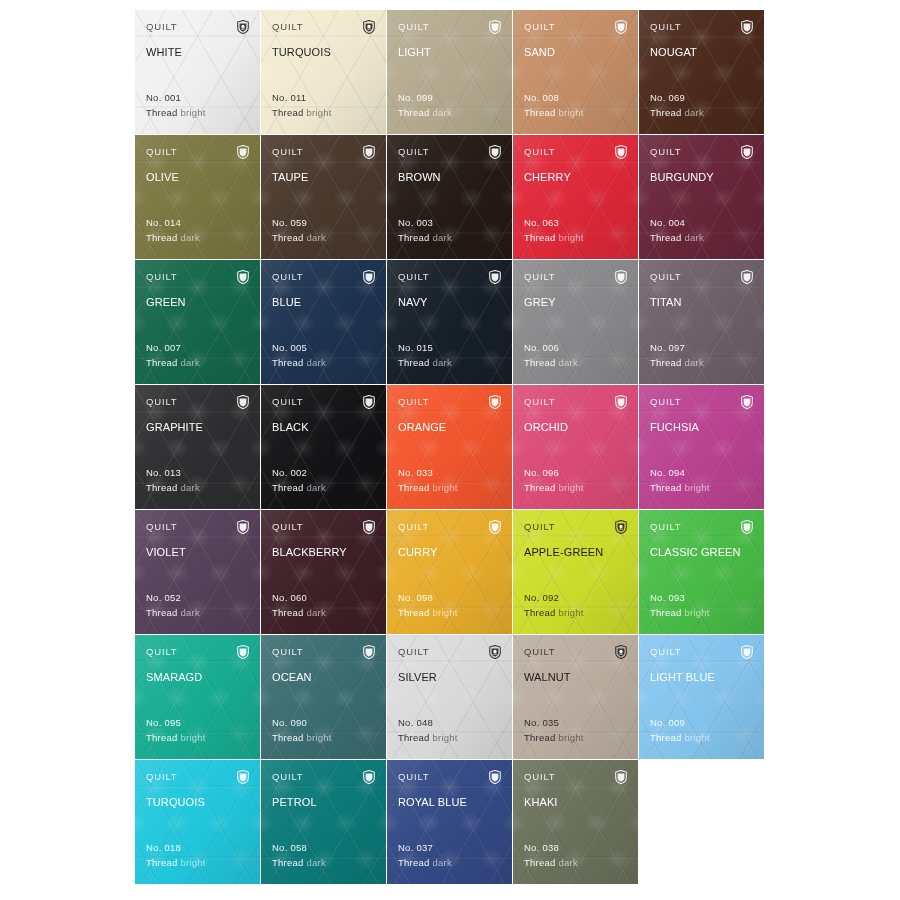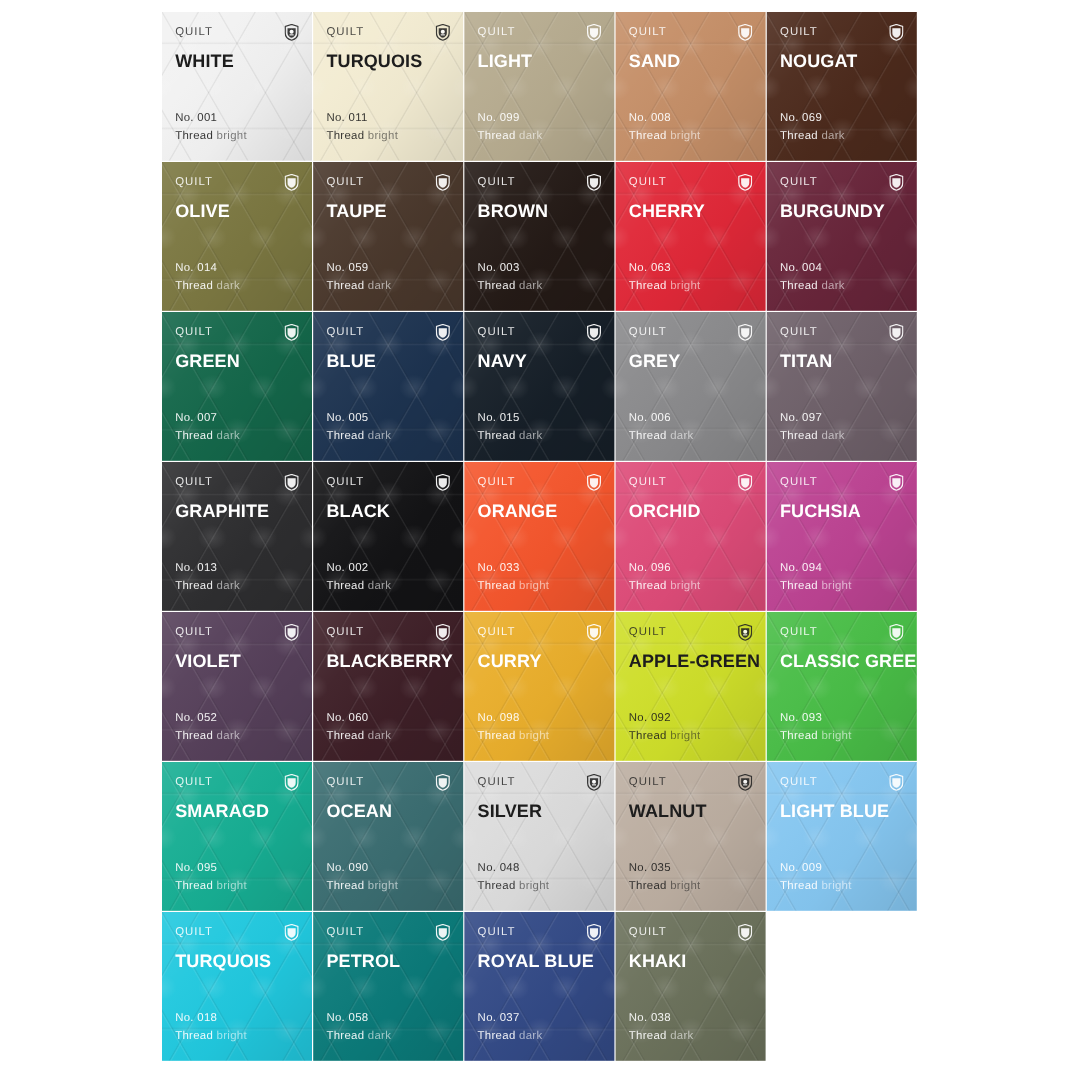--- a/index.html
+++ b/index.html
@@ -20,21 +20,21 @@
     display: grid;
     grid-template-columns: repeat(5, 125px);
     grid-auto-rows: 124px;
     gap: 1px 1px;
   }
 
   .card {
     position: relative;
     overflow: hidden;
     box-sizing: border-box;
-    padding: 11px 11px 0 11px;
+    padding: 11px 11px 12px 11px;
   }
 
   
   .card .fill {
     position: absolute;
     inset: 0;
     z-index: 0;
   }
 
   
@@ -118,31 +118,31 @@
   .crest {
     width: 12px;
     height: 14px;
     display: block;
     flex: 0 0 auto;
     margin-top: -1px;
   }
 
   .name {
     margin-top: 8px;
-    font-size: 15px;
-    font-weight: 700;
+    font-size: 11px;
+    font-weight: 400;
     letter-spacing: 0.1px;
     line-height: 18px;
     white-space: nowrap;
   }
 
   .meta {
     position: absolute;
     left: 0;
-    bottom: 13px;
+    bottom: 2px;
     font-size: 9.5px;
     line-height: 14.5px;
     letter-spacing: 0.25px;
   }
 
   .meta .code { display: block; }
   .meta .thread { display: block; text-align: right; }
   .meta .thread .dim { opacity: 0.62; }
 
   

